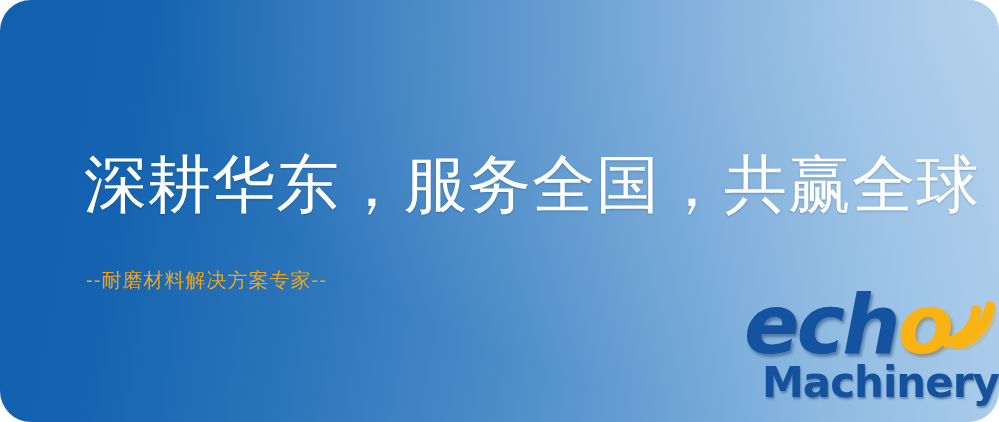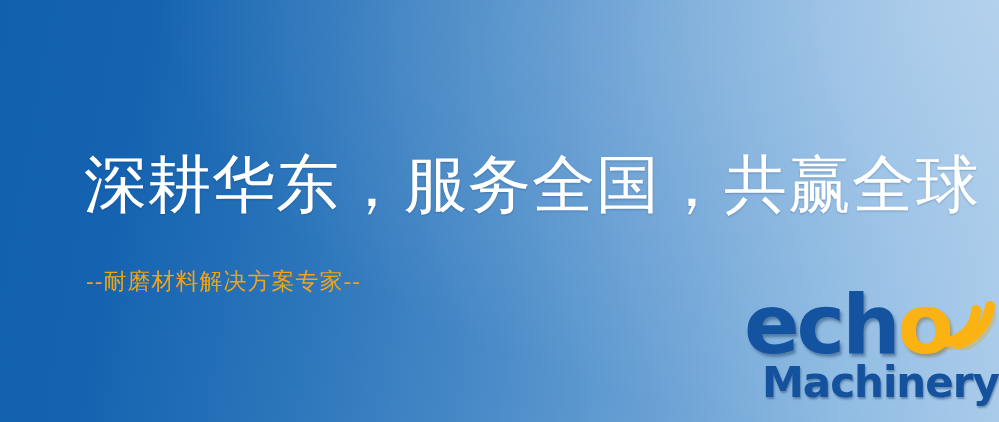--- a/index.html
+++ b/index.html
@@ -16,20 +16,21 @@
     
     background:
       linear-gradient(100deg,
         #1160ae 0%,
         #1563b0 14%,
         #2a74ba 32%,
         #4a8bc8 52%,
         #6ea4d6 70%,
         #8fbbe2 85%,
         #a9cbea 100%);
+    border-radius: 31px;
   }
   
   #banner-sheen {
     position: absolute;
     inset: 0;
     background: radial-gradient(120% 150% at 100% 0%,
                 rgba(198,220,242,0.55) 0%,
                 rgba(198,220,242,0.22) 38%,
                 rgba(198,220,242,0.0) 70%);
     pointer-events: none;
@@ -46,41 +47,42 @@
     letter-spacing: 1px;
     white-space: nowrap;
     text-shadow: 0 1px 2px rgba(10,50,100,0.28);
   }
 
   #subtitle {
     position: absolute;
     left: 86px;
     top: 268px;
     font-family: "DejaVu Serif", "Liberation Serif", serif;
-    font-size: 23px;
+    font-size: 20px;
     line-height: 1.2;
     color: #f0a41a;
     letter-spacing: 1px;
     white-space: nowrap;
   }
 
   
   #logo {
     position: absolute;
     left: 742px;
     top: 296px;
     width: 252px;
     height: 122px;
   }
   #logo-wordmark {
     position: absolute;
     left: 0;
     top: 0;
     width: 252px;
     height: 74px;
+    font-style: italic;
   }
   #logo-echo-text {
     position: absolute;
     left: 2px;
     top: -12px;
     font-family: "DejaVu Sans", "Liberation Sans", sans-serif;
     font-weight: bold;
     font-size: 82px;
     line-height: 1;
     letter-spacing: -3px;

